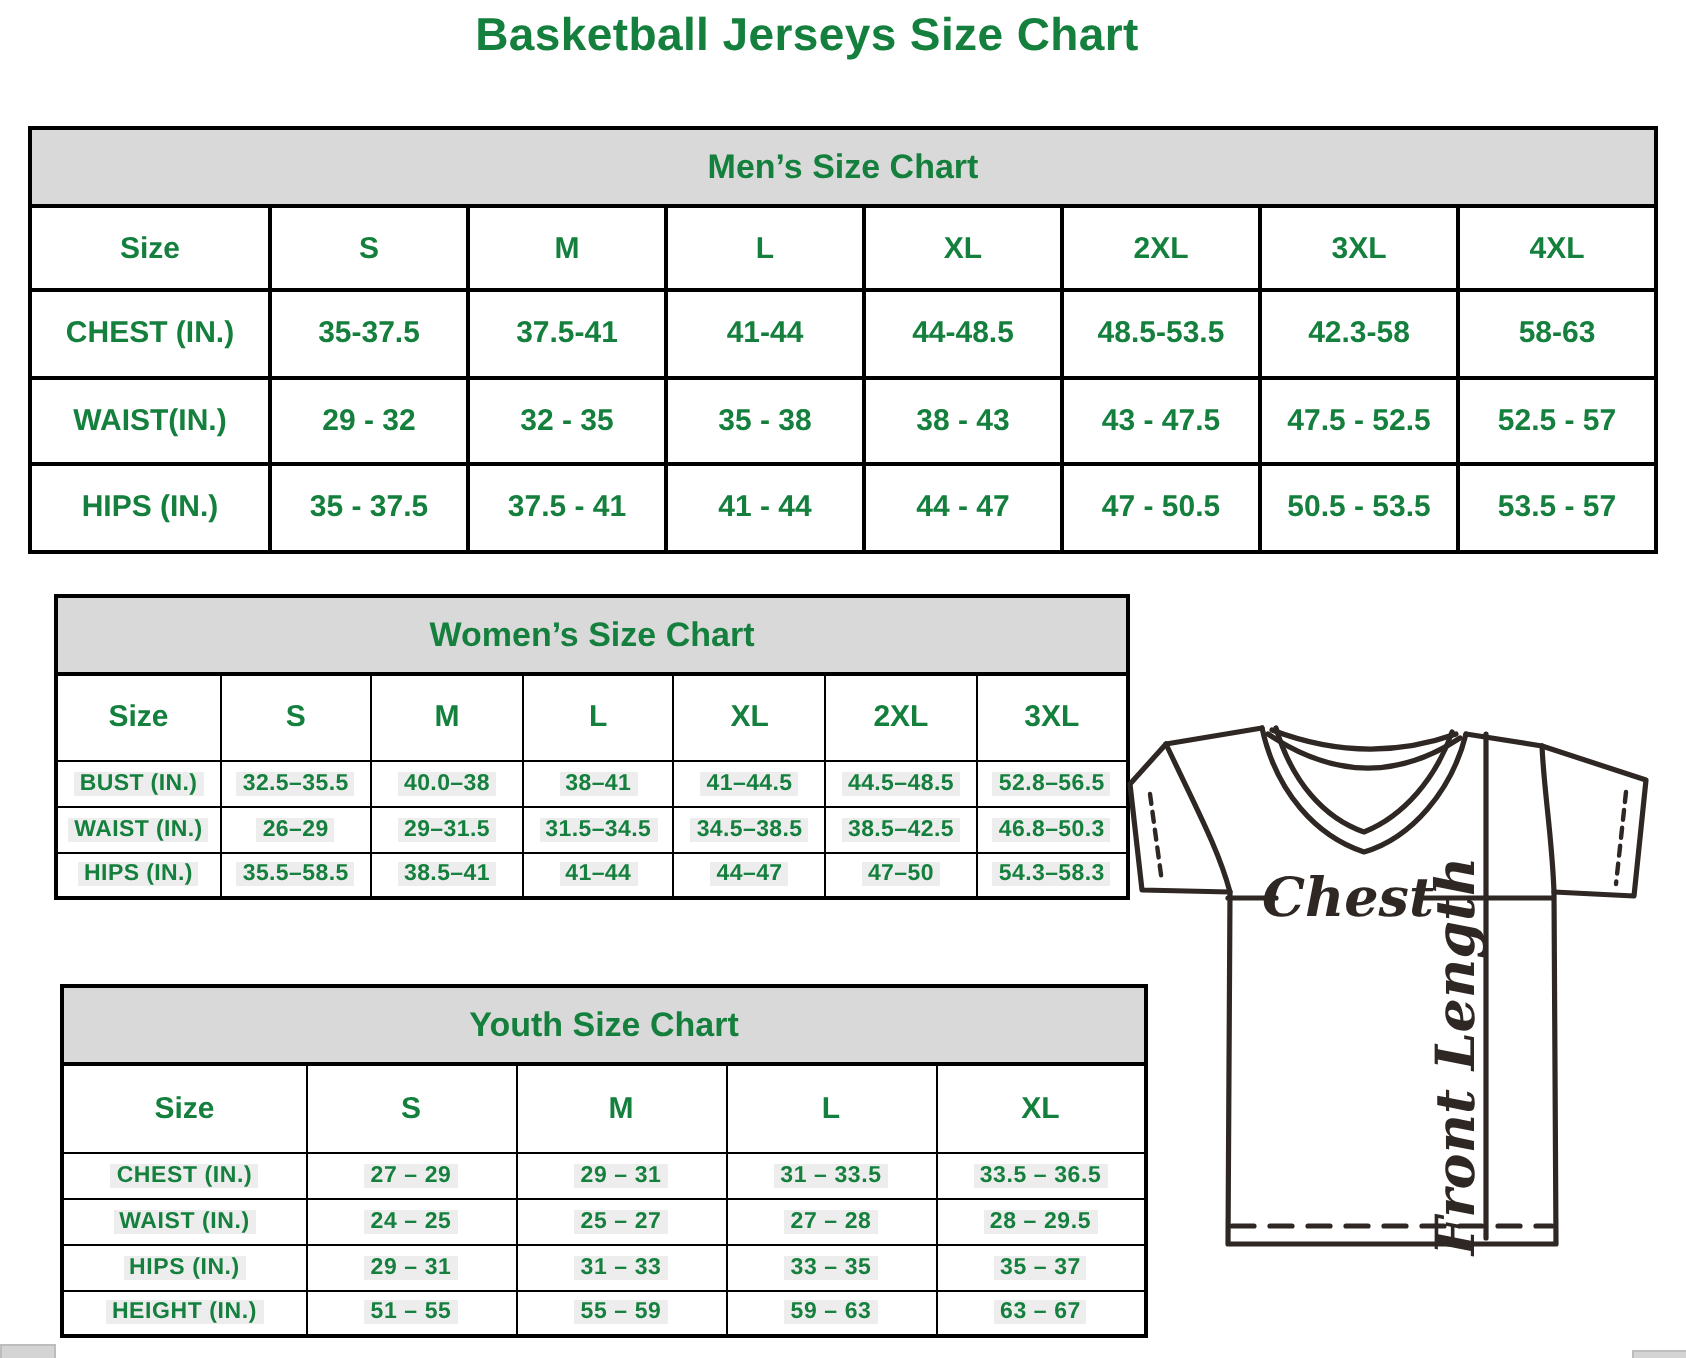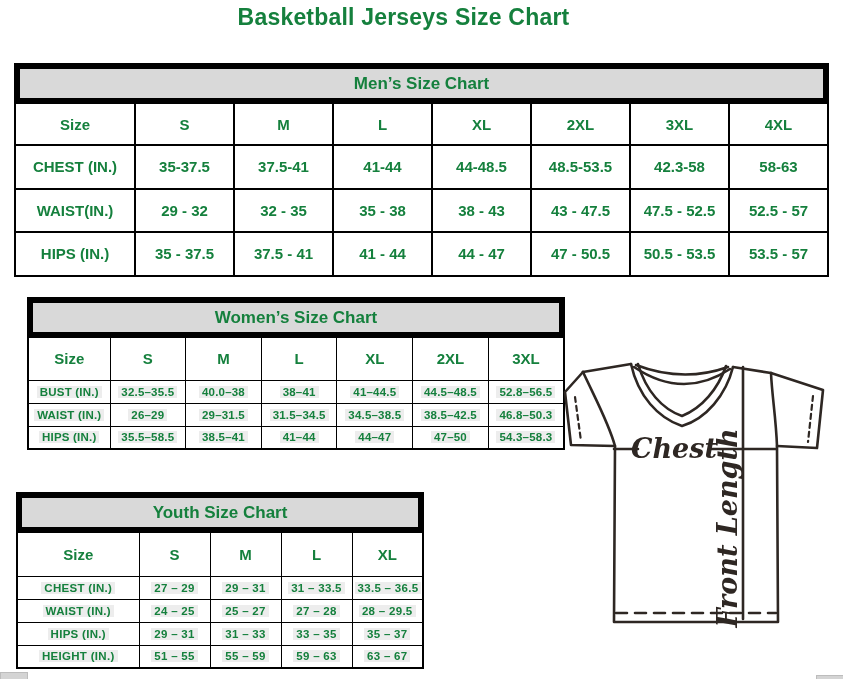--- a/index.html
+++ b/index.html
@@ -7,21 +7,21 @@
     position:relative;width:843px;height:679px;background:#ffffff;overflow:hidden;
     font-family:"Liberation Sans",sans-serif;color:#15803d;
   }
   .page-title{
     position:absolute;top:4px;left:0;width:100%;text-align:center;
     transform:translateX(-18px);
     font-size:23px;font-weight:bold;letter-spacing:0.2px;
   }
   .tbl-section{position:absolute;}
   .band{
-    box-sizing:border-box;border:6px solid #000000;background:#d9d9d9;
+    box-sizing:border-box;border:2px solid #000000;background:#d9d9d9;
     display:flex;align-items:center;justify-content:center;
     font-size:17px;font-weight:bold;height:41px;
   }
   table{border-collapse:collapse;table-layout:fixed;width:100%;margin-top:-2px;background:#fff;}
   th,td{
     box-sizing:border-box;border:2px solid #000;text-align:center;vertical-align:middle;
     font-weight:bold;padding:0 2px;overflow:hidden;white-space:nowrap;
   }
   
   .men th,.men td{font-size:15px;}
@@ -151,21 +151,21 @@
             <td><span class="hl">38.5–41</span></td>
             <td><span class="hl">41–44</span></td>
             <td><span class="hl">44–47</span></td>
             <td><span class="hl">47–50</span></td>
             <td><span class="hl">54.3–58.3</span></td>
           </tr>
         </tbody>
       </table>
   </section>
 
-  <section class="tbl-section" style="left:16px;top:492px;width:408px;">
+  <section class="tbl-section" style="left:30px;top:492px;width:544px;">
     <div class="band">Youth Size Chart</div>
     <table class="youth">
         <thead>
           <tr>
             <th>Size</th>
             <th>S</th>
             <th>M</th>
             <th>L</th>
             <th>XL</th>
           </tr>

